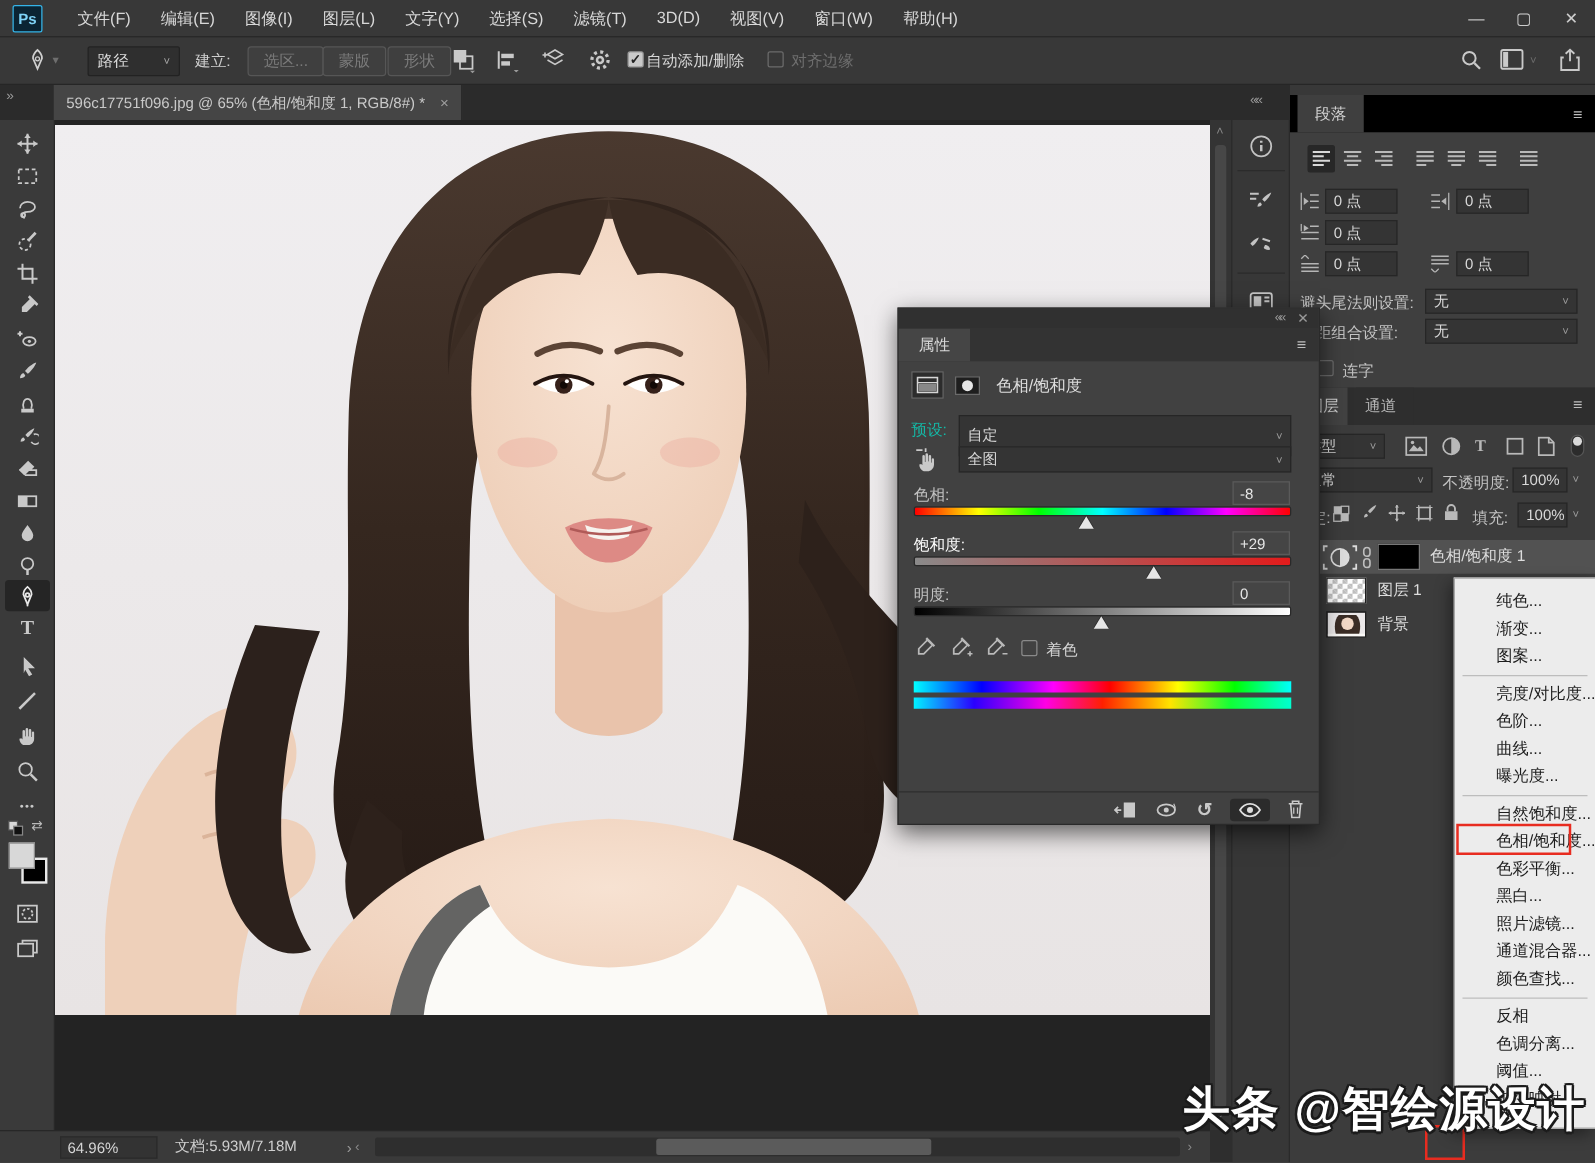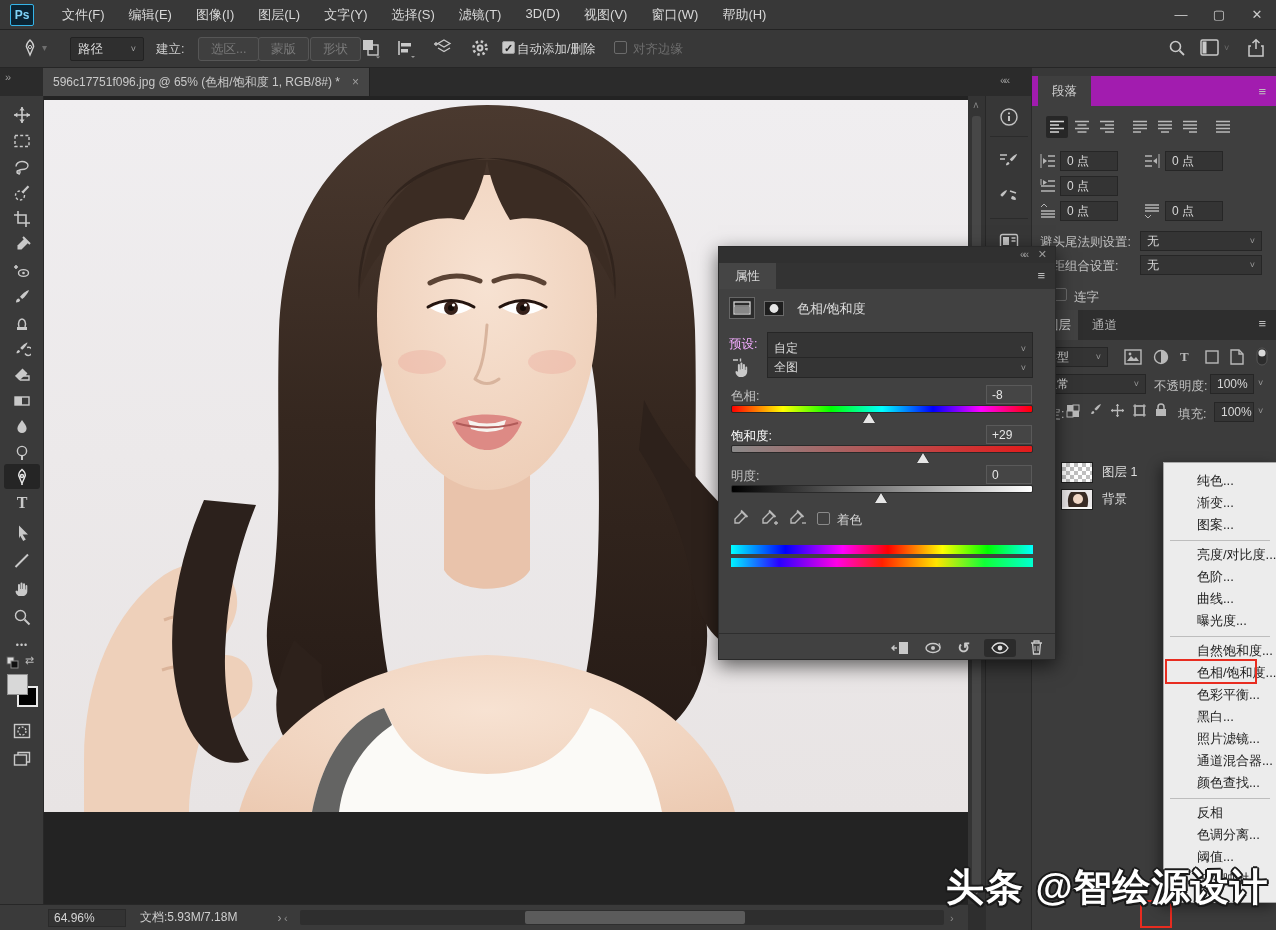--- a/index.html
+++ b/index.html
@@ -39,21 +39,21 @@
   .hscroll-track{position:absolute;left:300px;top:5px;width:644px;height:15px;background:#2e2e2e;border-radius:2px}
   .hscroll-thumb{position:absolute;left:225px;top:1px;width:220px;height:13px;background:#5b5b5b;border-radius:2px}
   
   .vscroll{left:968px;top:96px;width:18px;height:808px;background:#343434;border-right:1px solid #282828}
   
   .iconstrip{left:986px;top:96px;width:46px;height:834px;background:#373737;border-right:1px solid #2a2a2a}
   .stripico{position:absolute;left:7px;width:32px;height:30px;display:flex;align-items:center;justify-content:center}
   .stripico svg{stroke:#c3c3c3;fill:none;stroke-width:1.4}
   
   .rightdock{left:1032px;top:68px;width:244px;height:862px;background:#383838}
-  .ptabbar{position:absolute;left:0;top:8px;width:244px;height:30px;background:#a21caf}
+  .ptabbar{position:absolute;left:0;top:8px;width:244px;height:30px;background:#000000}
   .ptab{position:absolute;height:30px;background:#3f3f3f;color:#d2d2d2;font-size:12.5px;display:flex;align-items:center;padding:0 14px}
   .panelbody{position:absolute;left:0;width:244px;background:#3f3f3f}
   .alignbtn{position:absolute;top:0;width:22px;height:22px;display:flex;align-items:center;justify-content:center;border-radius:2px}
   .pfield{position:absolute;height:20px;background:#343434;border:1px solid #262626;color:#d8d8d8;font-size:12px;display:flex;align-items:center;padding:0 6px}
   .pselect{position:absolute;height:20px;background:#343434;border:1px solid #262626;color:#d8d8d8;font-size:12px;display:flex;align-items:center;padding:0 6px}
   .plabel{position:absolute;font-size:12.5px;color:#c3c3c3}
   
   .ltabbar{position:absolute;left:0;top:242px;width:244px;height:30px;background:#2e2e2e}
   .layerrow{position:absolute;left:0;width:244px;height:27px;display:flex;align-items:center;font-size:12.5px;color:#ddd}
   .checker{background-image:linear-gradient(45deg,#bfbfbf 25%,transparent 25%,transparent 75%,#bfbfbf 75%),linear-gradient(45deg,#bfbfbf 25%,#fff 25%,#fff 75%,#bfbfbf 75%);background-size:8px 8px;background-position:0 0,4px 4px;background-color:#fff}
@@ -623,20 +623,37 @@
       <span class="abs" style="left:122px;top:62px">
         <svg width="14" height="15" viewBox="0 0 14 15">
             <rect x="2" y="7" width="10" height="7" fill="#b9b9b9"></rect>
             <path d="M4 7V5a3 3 0 016 0v2" fill="none" stroke="#b9b9b9" stroke-width="1.5"></path>
           </svg>
         </span>
       <span class="plabel" style="left:146px;top:66px">填充:</span>
       <div class="pselect" style="left:182px;top:62px;width:40px">100%</div>
       <span class="abs" style="left:226px;top:66px;font-size:9px;color:#9f9f9f">˅</span>
 
+      <div class="layerrow" style="top:92px;background:#525252">
+        <span style="margin-left:26px">
+          <svg width="28" height="22" viewBox="0 0 28 22">
+              <path d="M4 2H1v4M24 2h3v4M4 20H1v-4M24 20h3v-4" stroke="#dcdcdc" fill="none" stroke-width="1.5"></path>
+              <circle cx="14" cy="11" r="7" fill="none" stroke="#dcdcdc" stroke-width="1.4"></circle>
+              <path d="M14 4a7 7 0 010 14z" fill="#dcdcdc"></path>
+            </svg>
+          </span>
+        <span style="margin-left:3px">
+          <svg width="9" height="18" viewBox="0 0 9 18">
+              <rect x="2" y="1" width="5" height="7" rx="2.5" fill="none" stroke="#bdbdbd" stroke-width="1.3"></rect>
+              <rect x="2" y="10" width="5" height="7" rx="2.5" fill="none" stroke="#bdbdbd" stroke-width="1.3"></rect>
+            </svg>
+          </span>
+        <span style="margin-left:4px;width:34px;height:21px;background:#000;border:1px solid #777"></span>
+        <span style="margin-left:8px">色相/饱和度 1</span>
+      </div>
       <div class="layerrow" style="top:119px">
         <span class="checker" style="margin-left:29px;width:32px;height:21px;border:1px solid #1e1e1e"></span>
         <span style="margin-left:9px">图层 1</span>
       </div>
       <div class="layerrow" style="top:146px">
         <span style="margin-left:29px;width:32px;height:21px;border:1px solid #1e1e1e;overflow:hidden">
           <svg width="32" height="21" viewBox="0 0 32 21">
               <rect width="32" height="21" fill="#ebe8e9"></rect>
               <path d="M9 2C5 6 5 14 8 21h16c3-7 3-15-1-19z" fill="#3a2c25"></path>
               <circle cx="16" cy="9" r="5" fill="#f2d8c6"></circle>
@@ -667,21 +684,21 @@
         </svg>
       </span>
     <span class="abs" style="left:42px;top:50px;width:26px;height:22px;display:flex;align-items:center;justify-content:center">
       <svg width="20" height="15" viewBox="0 0 20 15">
           <rect x="0.5" y="0.5" width="19" height="14" fill="#1e1e1e" stroke="#6a6a6a"></rect>
           <circle cx="10" cy="7.5" r="4.4" fill="#e6e6e6"></circle>
         </svg>
       </span>
     <span class="abs" style="left:78px;top:53px;font-size:13px;color:#dedede">色相/饱和度</span>
 
-    <span class="abs" style="left:10px;top:89px;font-size:12.5px;color:#f0abfc">预设:</span>
+    <span class="abs" style="left:10px;top:89px;font-size:12.5px;color:#14b8a6">预设:</span>
     <div class="pselect" style="left:48px;top:85px;width:266px;height:33px">
       <span>自定</span>
       <span style="margin-left:auto;font-size:9px;color:#9f9f9f">˅</span>
     </div>
 
     <span class="abs" style="left:12px;top:110px">
       <svg width="20" height="22" viewBox="0 0 20 22">
           <path d="M8 20c-2-1-3.6-3-3.6-5.5l1.6-.4.9 1V8a1 1 0 012 0v4.5l.5.1V6.5a1 1 0 012 0V12l.5.1V8a1 1 0 012 0v5l.5.1v-2.6a.9.9 0 011.8 0v4c0 3-2.3 5.5-5.3 5.5z" fill="#c9c9c9"></path>
           <path d="M2 3h5M9.5 1.5v3" stroke="#c9c9c9" stroke-width="1.4"></path>
         </svg>

